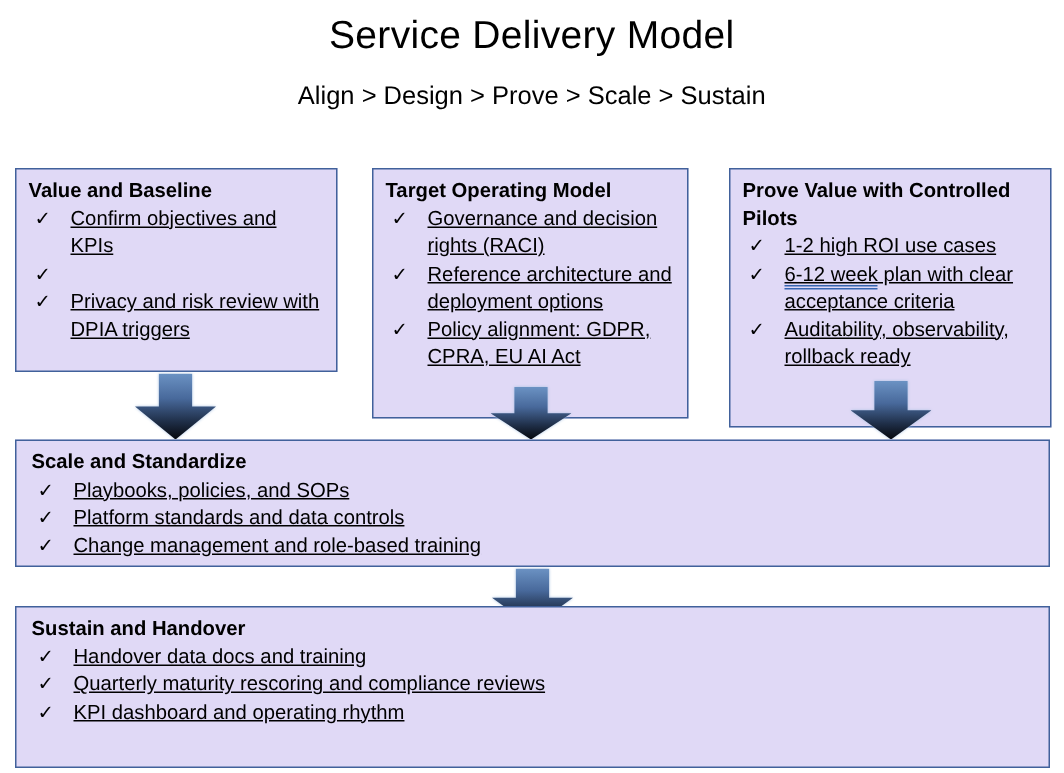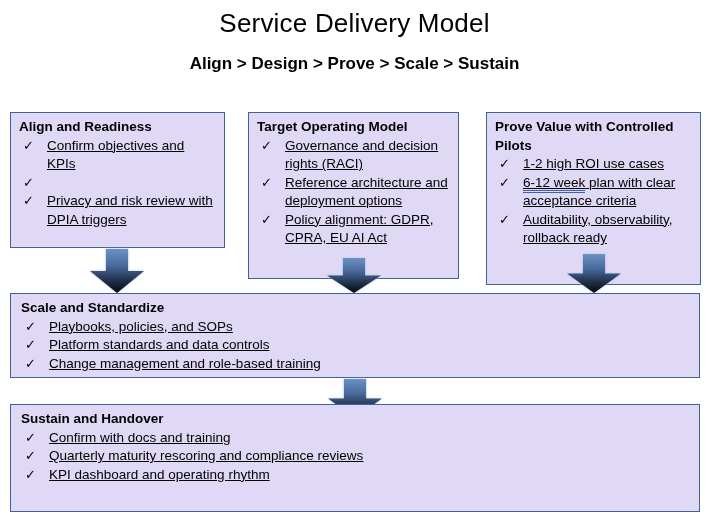--- a/index.html
+++ b/index.html
@@ -5,21 +5,21 @@
   html,body { margin:0; padding:0; background:#ffffff; }
   body { width:709px; height:515px; font-family:"Liberation Sans", sans-serif; color:#000; }
   .canvas { position:relative; width:709px; height:515px; overflow:hidden; }
 
   .title {
     position:absolute; top:8px; left:0; width:100%;
     text-align:center; font-size:26px; font-weight:500; letter-spacing:.2px;
   }
   .subtitle {
     position:absolute; top:54px; left:0; width:100%;
-    text-align:center; font-size:17px; font-weight:bold;
+    text-align:center; font-size:17px; font-weight:normal;
   }
 
   .pbox {
     position:absolute; box-sizing:border-box;
     background:#e0d9f6; border:1.6px solid #41619b;
     padding:5px 8px 4px 8px;
   }
   .pbox h3 { margin:0; font-size:13.5px; line-height:18.5px; font-weight:bold; }
   ul.checks { list-style:none; margin:0; padding:0; }
   ul.checks li { display:flex; font-size:13.5px; line-height:18.5px; }
@@ -50,21 +50,21 @@
 </style>
 </head>
 <body>
 
 <div class="canvas">
 
   <div class="title">Service Delivery Model</div>
   <div class="subtitle">Align &gt; Design &gt; Prove &gt; Scale &gt; Sustain</div>
 
   <div class="pbox" id="box-align">
-    <h3>Align and Readiness</h3>
+    <h3>Value and Baseline</h3>
     <ul class="checks">
       <li>
         <span class="chk">✓</span>
         <span class="itxt">Confirm objectives and KPIs</span>
       </li>
       <li>
         <span class="chk">✓</span>
       </li>
       <li>
         <span class="chk">✓</span>
@@ -139,21 +139,21 @@
 
   <div class="arrow-wrap" id="arrow-4">
       <div class="arrow"></div>
     </div>
 
   <div class="pbox wide" id="box-sustain">
     <h3>Sustain and Handover</h3>
     <ul class="checks">
       <li>
         <span class="chk">✓</span>
-        <span class="itxt">Confirm with docs and training</span>
+        <span class="itxt">Handover data docs and training</span>
       </li>
       <li>
         <span class="chk">✓</span>
         <span class="itxt">Quarterly maturity rescoring and compliance reviews</span>
       </li>
       <li>
         <span class="chk">✓</span>
         <span class="itxt">KPI dashboard and operating rhythm</span>
       </li>
     </ul>

